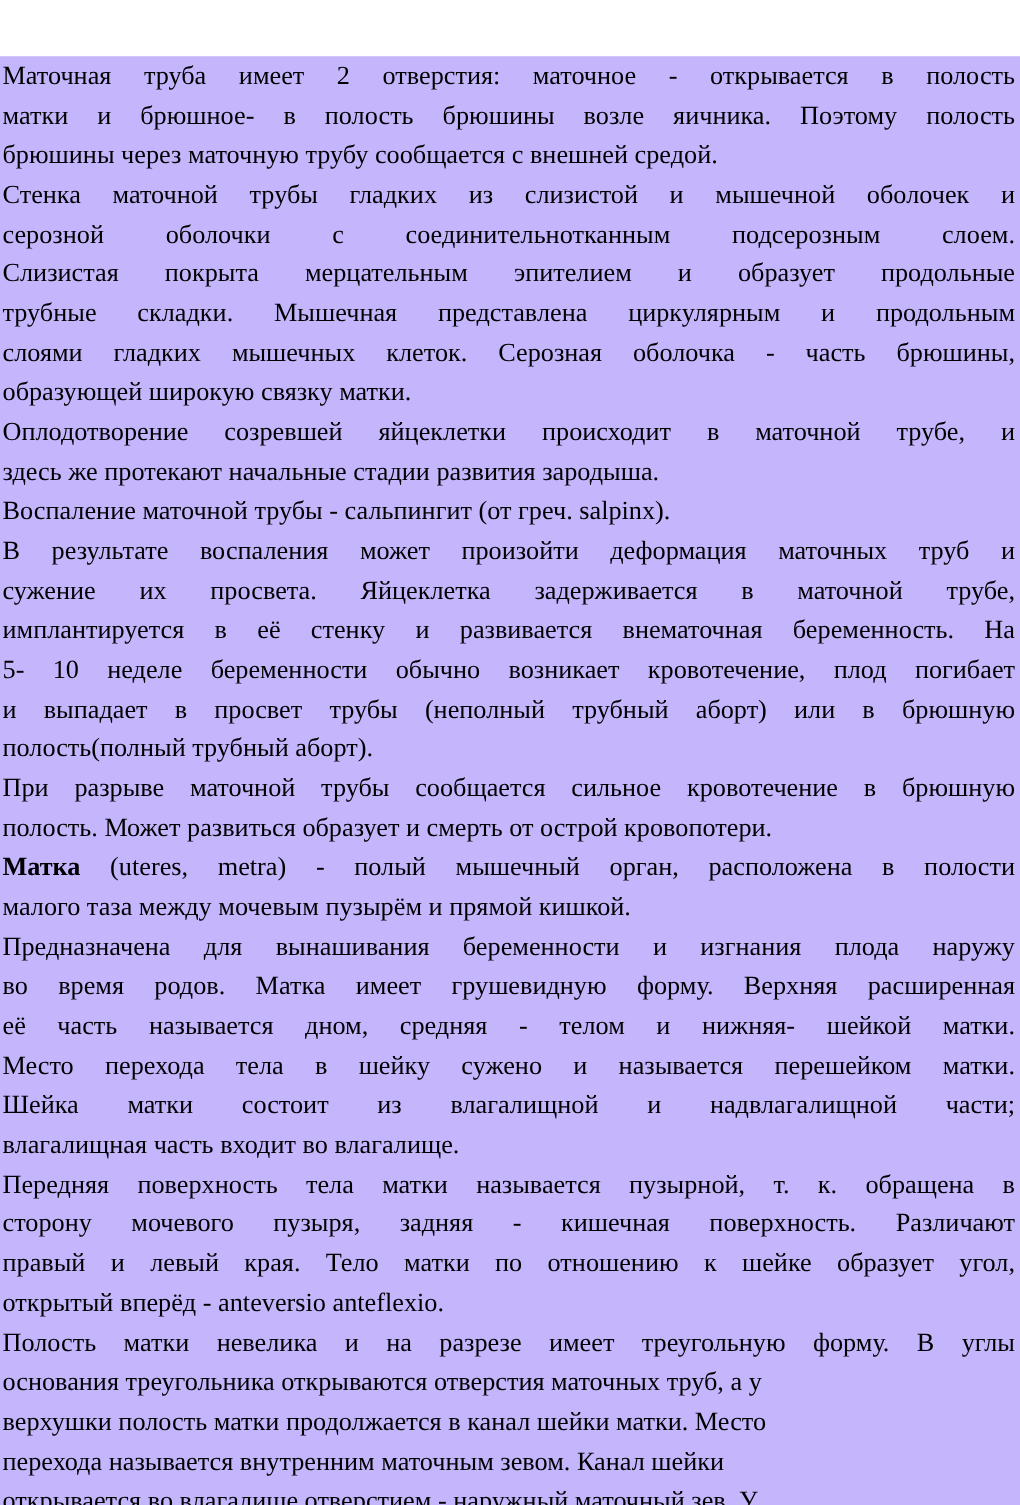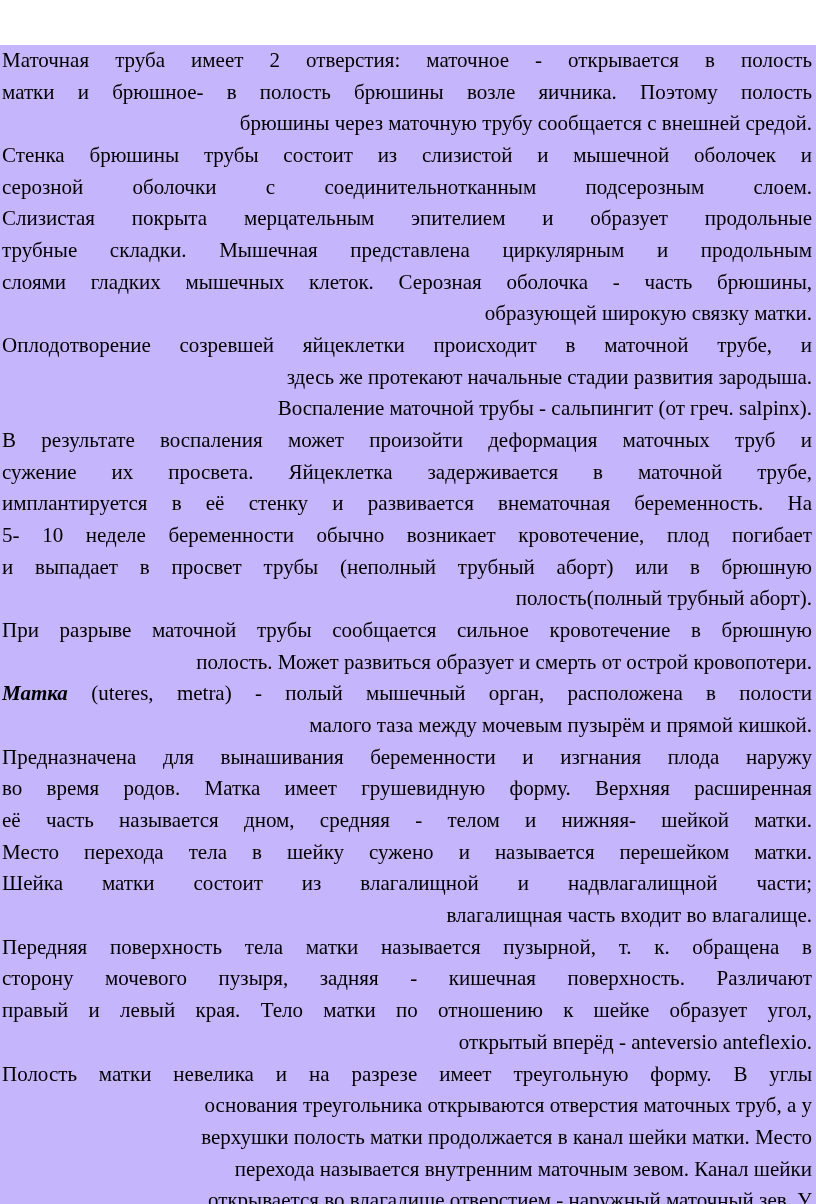--- a/index.html
+++ b/index.html
@@ -28,36 +28,36 @@
   .line {
     height: 31.68px;
     overflow: hidden;
   }
   .line.j {
     text-align: justify;
     text-align-last: justify;
     -moz-text-align-last: justify;
   }
   .line.l {
-    text-align: right;
+    text-align: left;
     white-space: nowrap;
   }
-  span.b { font-weight: bold; font-style: italic; }
+  span.b { font-weight: bold; }
 </style>
 </head>
 <body>
 
 <main data-name="document-page">
     <div class="para" data-name="paragraph">
       <div class="line j" data-name="text-line"><span data-name="text-run">Маточная труба имеет 2 отверстия: маточное - открывается в полость</span></div>
       <div class="line j" data-name="text-line"><span data-name="text-run">матки и брюшное- в полость брюшины возле яичника. Поэтому полость</span></div>
       <div class="line l" data-name="text-line"><span data-name="text-run">брюшины через маточную трубу сообщается с внешней средой.</span></div>
     </div>
     <div class="para" data-name="paragraph">
-      <div class="line j" data-name="text-line"><span data-name="text-run">Стенка брюшины трубы состоит из слизистой и мышечной оболочек и</span></div>
+      <div class="line j" data-name="text-line"><span data-name="text-run">Стенка маточной трубы гладких из слизистой и мышечной оболочек и</span></div>
       <div class="line j" data-name="text-line"><span data-name="text-run">серозной оболочки с соединительнотканным подсерозным слоем.</span></div>
       <div class="line j" data-name="text-line"><span data-name="text-run">Слизистая покрыта мерцательным эпителием и образует продольные</span></div>
       <div class="line j" data-name="text-line"><span data-name="text-run">трубные складки. Мышечная представлена циркулярным и продольным</span></div>
       <div class="line j" data-name="text-line"><span data-name="text-run">слоями гладких мышечных клеток. Серозная оболочка - часть брюшины,</span></div>
       <div class="line l" data-name="text-line"><span data-name="text-run">образующей широкую связку матки.</span></div>
     </div>
     <div class="para" data-name="paragraph">
       <div class="line j" data-name="text-line"><span data-name="text-run">Оплодотворение созревшей яйцеклетки происходит в маточной трубе, и</span></div>
       <div class="line l" data-name="text-line"><span data-name="text-run">здесь же протекают начальные стадии развития зародыша.</span></div>
     </div>

